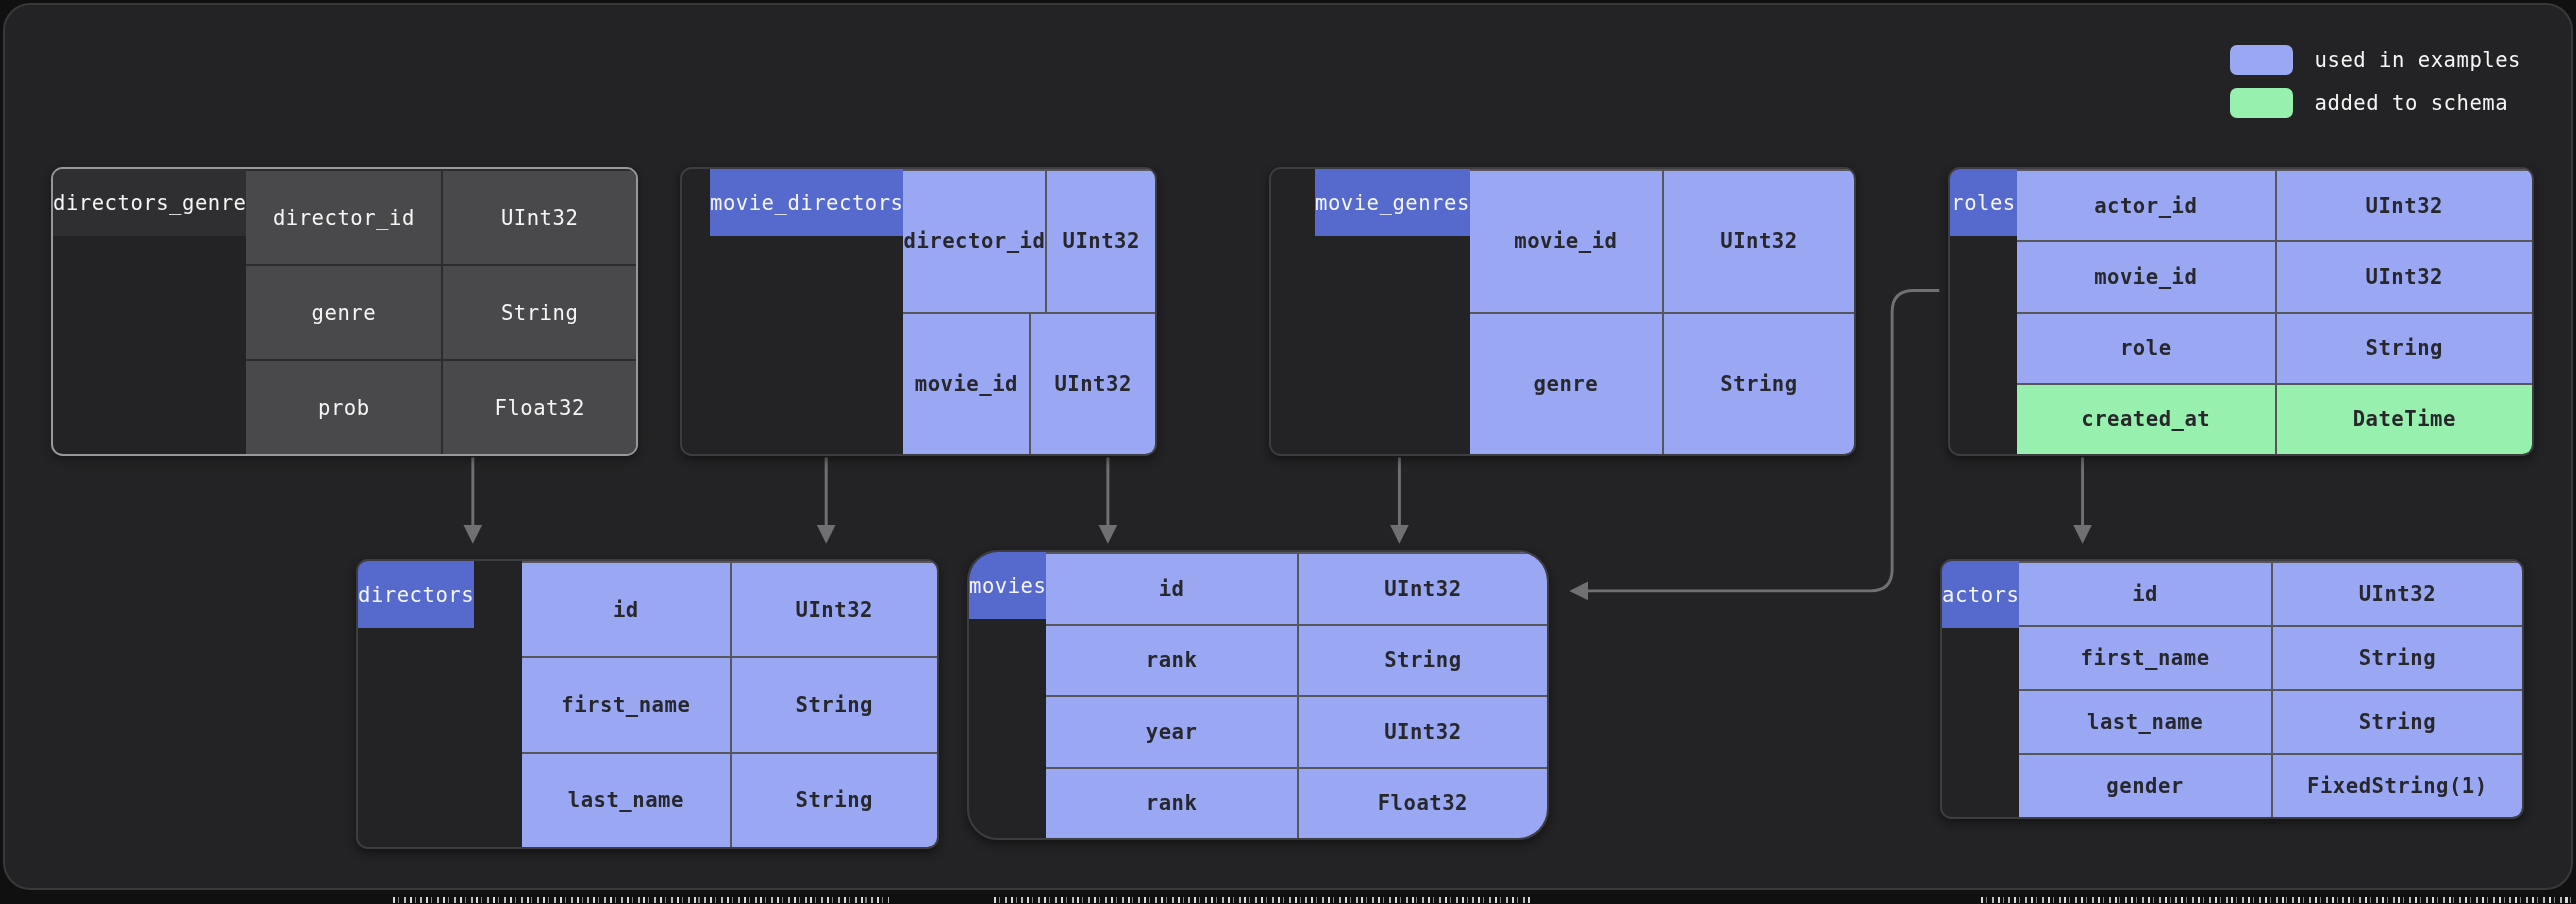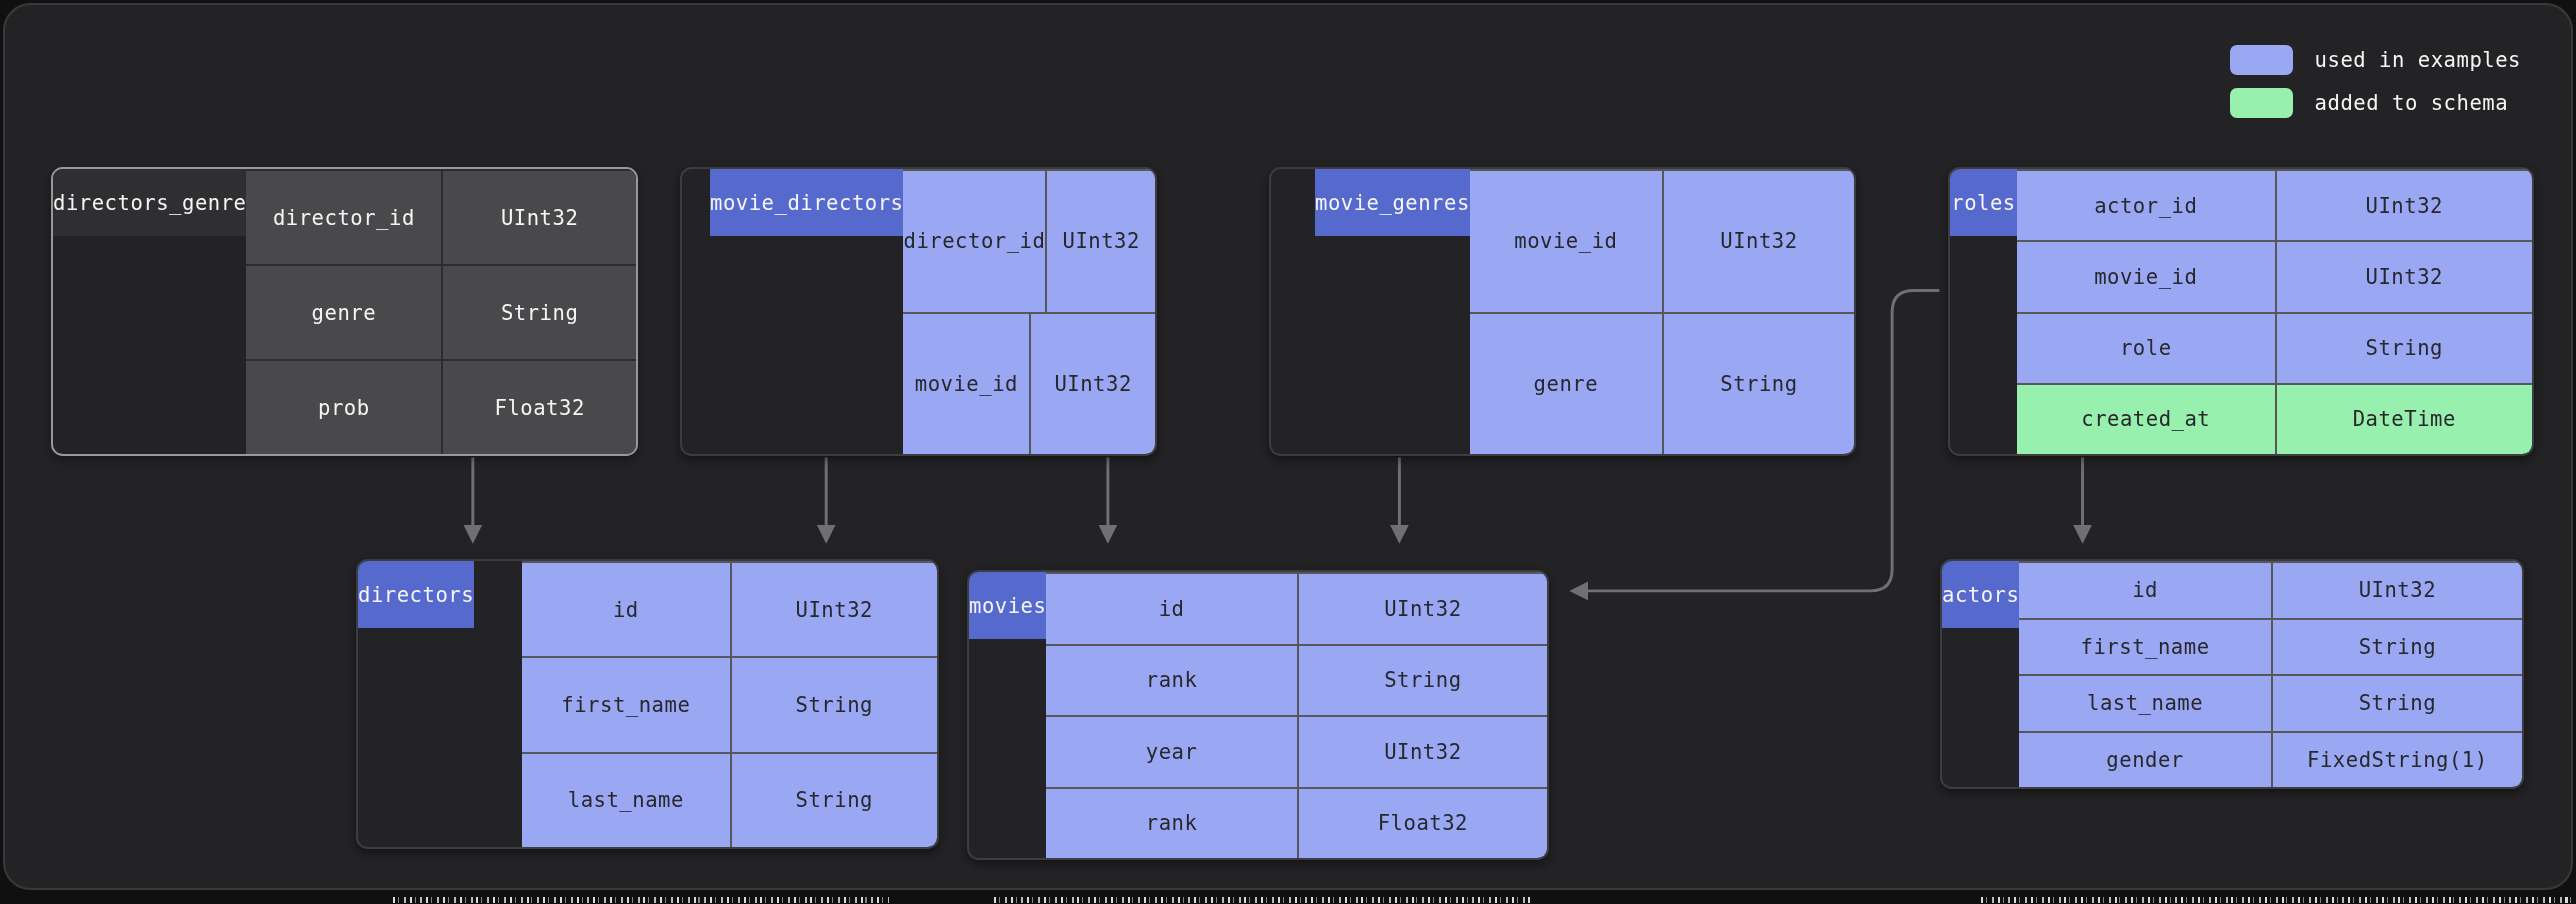--- a/index.html
+++ b/index.html
@@ -31,21 +31,21 @@
          box-shadow:0 3.9px 9.8px rgba(0,0,0,.45);}
   .table .thead{height:67px;flex:0 0 67px;display:flex;align-items:center;justify-content:center;
                 color:var(--txt-light);font-size:20.6px;letter-spacing:0.5px;}
   .table .tbody{flex:1;display:flex;flex-direction:column;}
   .table .trow{flex:1;display:flex;}
   .table .cell{flex:1 1 50%;display:flex;align-items:center;justify-content:center;
                font-size:20.6px;letter-spacing:0.5px;}
   
   .table.blue{border:2px solid #3d3d41;}
   .table.blue .thead{background:var(--hdr-blue);}
-  .table.blue .trow{background:var(--row-blue);border-top:2.9px solid var(--div-blue);}
+  .table.blue .trow{background:var(--row-blue);border-top:2.9px solid var(--div-blue);font-weight:bold;}
   .table.blue .cell{color:var(--txt-dark);}
   .table.blue .cell.type{border-left:2.9px solid var(--div-blue);}
   .table.blue .trow.added{background:var(--row-green);}
   
   .table.plain{border:2px solid var(--muted-border);box-shadow:0 3.9px 9.8px rgba(0,0,0,.35);}
   .table.plain .thead{background:var(--muted-hdr);}
   .table.plain .trow{background:var(--muted-row);border-top:2.9px solid var(--div-muted);}
   .table.plain .cell{color:var(--txt-light);}
   .table.plain .cell.type{border-left:2.9px solid var(--div-muted);}
 
@@ -177,21 +177,21 @@
         <div class="cell field">first_name</div>
         <div class="cell type">String</div>
       </div>
       <div class="trow">
         <div class="cell field">last_name</div>
         <div class="cell type">String</div>
       </div>
     </div>
   </div>
 
-  <div class="table blue" style="left:967px;top:570px;width:582px;height:290px;">
+  <div class="table blue" style="left:967px;top:550px;width:582px;height:290px;border-radius:31px;">
     <div class="thead">movies</div>
     <div class="tbody">
       <div class="trow">
         <div class="cell field">id</div>
         <div class="cell type">UInt32</div>
       </div>
       <div class="trow">
         <div class="cell field">rank</div>
         <div class="cell type">String</div>
       </div>
@@ -199,21 +199,21 @@
         <div class="cell field">year</div>
         <div class="cell type">UInt32</div>
       </div>
       <div class="trow">
         <div class="cell field">rank</div>
         <div class="cell type">Float32</div>
       </div>
     </div>
   </div>
 
-  <div class="table blue" style="left:1940px;top:559px;width:584px;height:230px;">
+  <div class="table blue" style="left:1940px;top:559px;width:584px;height:260px;">
     <div class="thead">actors</div>
     <div class="tbody">
       <div class="trow">
         <div class="cell field">id</div>
         <div class="cell type">UInt32</div>
       </div>
       <div class="trow">
         <div class="cell field">first_name</div>
         <div class="cell type">String</div>
       </div>

